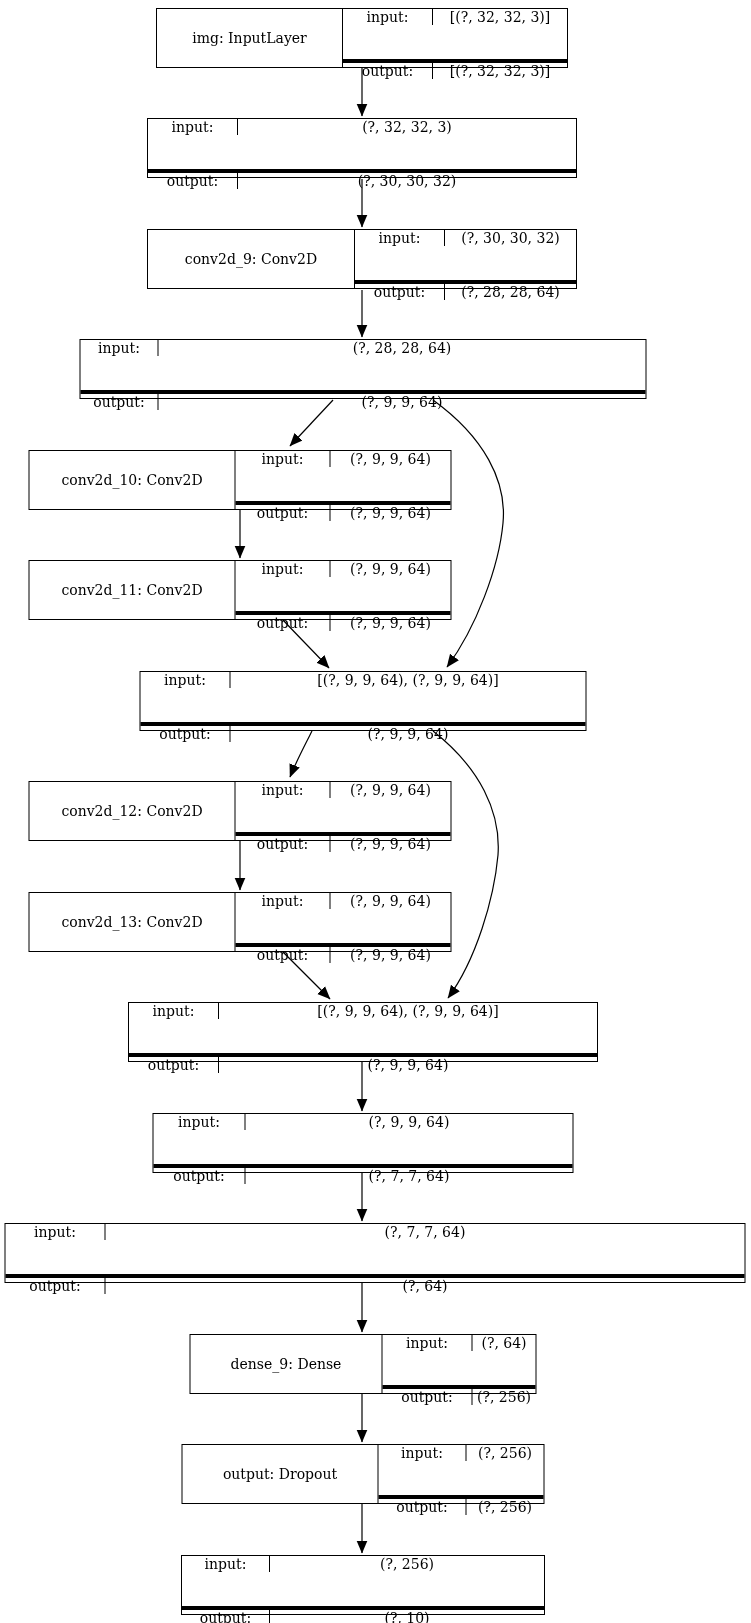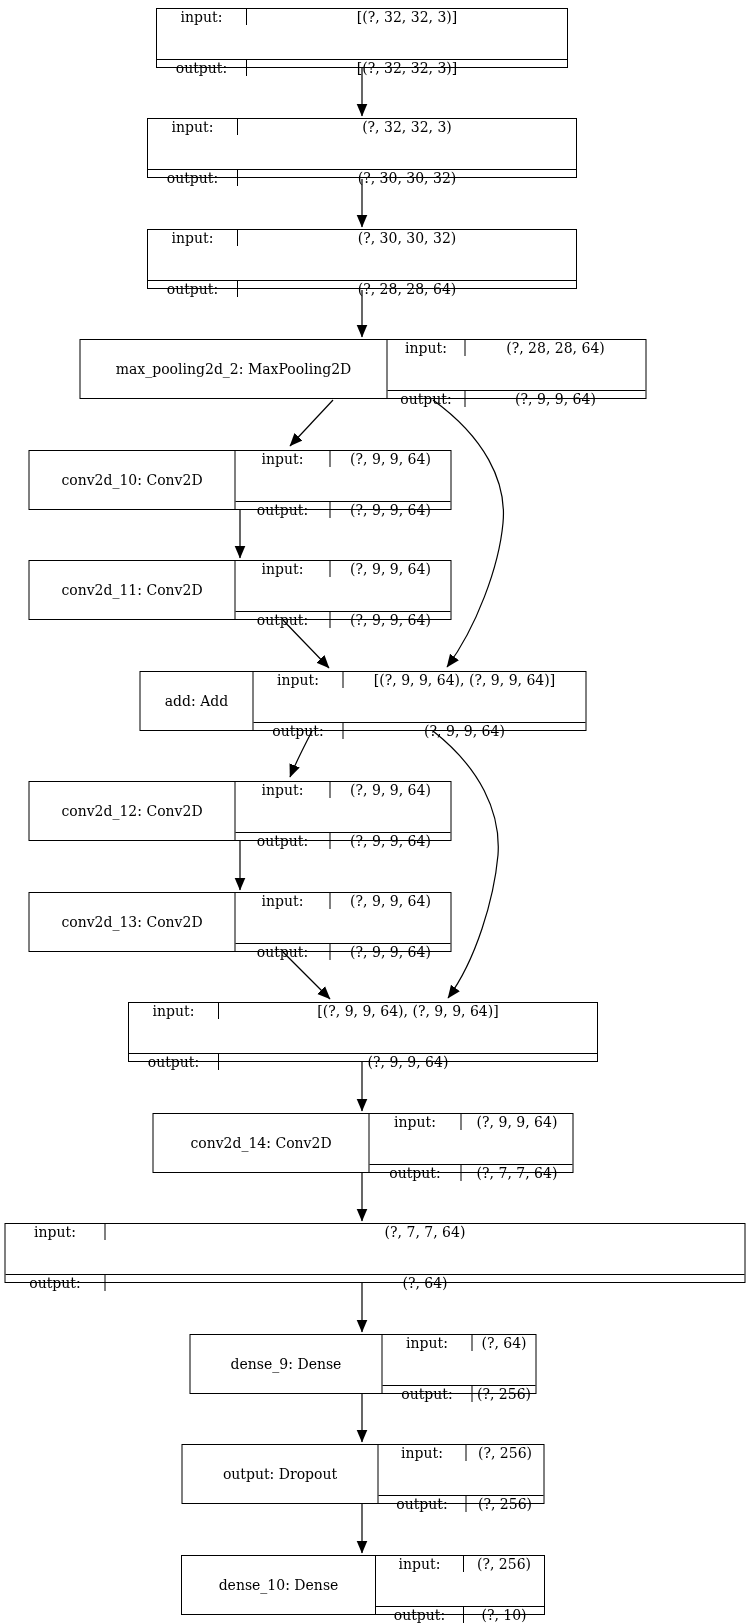--- a/index.html
+++ b/index.html
@@ -43,21 +43,21 @@
   .io {
     flex: 1 1 auto;
     display: flex;
     flex-direction: column;
     gap: 34px;
   }
   .row {
     flex: 1 1 50%;
     display: flex;
   }
-  .row.out { border-top: 1px solid #000000; }
+  .row.out { border-top: 4px solid #000000; }
   .lbl {
     border-right: 1px solid #000;
     flex: 0 0 auto;
   }
   .val { flex: 1 1 auto; }
 </style>
 </head>
 <body>
 
 <div id="canvas">
@@ -82,20 +82,21 @@
       <path d="M283,952 C298,967 314,983 330,999" marker-end="url(#ah)"></path>
       <path d="M362,1062 L362,1111" marker-end="url(#ah)"></path>
       <path d="M362,1173 L362,1221" marker-end="url(#ah)"></path>
       <path d="M362,1283 L362,1332" marker-end="url(#ah)"></path>
       <path d="M362,1394 L362,1442" marker-end="url(#ah)"></path>
       <path d="M362,1504 L362,1553" marker-end="url(#ah)"></path>
     </g>
   </svg>
 
   <div class="node" style="left:362px;top:8px;width:412px">
+    <div class="cell title" style="width:186px">img: InputLayer</div>
     <div class="io">
       <div class="row">
         <div class="cell lbl" style="width:90px">input:</div>
         <div class="cell val">[(?, 32, 32, 3)]</div>
       </div>
       <div class="row out">
         <div class="cell lbl" style="width:90px">output:</div>
         <div class="cell val">[(?, 32, 32, 3)]</div>
       </div>
     </div>
@@ -108,34 +109,34 @@
         <div class="cell val">(?, 32, 32, 3)</div>
       </div>
       <div class="row out">
         <div class="cell lbl" style="width:90px">output:</div>
         <div class="cell val">(?, 30, 30, 32)</div>
       </div>
     </div>
   </div>
 
   <div class="node" style="left:362px;top:229px;width:430px">
+    <div class="cell title" style="width:207px">conv2d_9: Conv2D</div>
     <div class="io">
       <div class="row">
         <div class="cell lbl" style="width:90px">input:</div>
         <div class="cell val">(?, 30, 30, 32)</div>
       </div>
       <div class="row out">
         <div class="cell lbl" style="width:90px">output:</div>
         <div class="cell val">(?, 28, 28, 64)</div>
       </div>
     </div>
   </div>
 
   <div class="node" style="left:363px;top:339px;width:567px">
-    <div class="cell title" style="width:307px">max_pooling2d_2: MaxPooling2D</div>
     <div class="io">
       <div class="row">
         <div class="cell lbl" style="width:78px">input:</div>
         <div class="cell val">(?, 28, 28, 64)</div>
       </div>
       <div class="row out">
         <div class="cell lbl" style="width:78px">output:</div>
         <div class="cell val">(?, 9, 9, 64)</div>
       </div>
     </div>
@@ -163,21 +164,20 @@
         <div class="cell val">(?, 9, 9, 64)</div>
       </div>
       <div class="row out">
         <div class="cell lbl" style="width:95px">output:</div>
         <div class="cell val">(?, 9, 9, 64)</div>
       </div>
     </div>
   </div>
 
   <div class="node" style="left:363px;top:671px;width:447px">
-    <div class="cell title" style="width:113px">add: Add</div>
     <div class="io">
       <div class="row">
         <div class="cell lbl" style="width:90px">input:</div>
         <div class="cell val">[(?, 9, 9, 64), (?, 9, 9, 64)]</div>
       </div>
       <div class="row out">
         <div class="cell lbl" style="width:90px">output:</div>
         <div class="cell val">(?, 9, 9, 64)</div>
       </div>
     </div>
@@ -218,21 +218,20 @@
         <div class="cell val">[(?, 9, 9, 64), (?, 9, 9, 64)]</div>
       </div>
       <div class="row out">
         <div class="cell lbl" style="width:90px">output:</div>
         <div class="cell val">(?, 9, 9, 64)</div>
       </div>
     </div>
   </div>
 
   <div class="node" style="left:363px;top:1113px;width:421px">
-    <div class="cell title" style="width:216px">conv2d_14: Conv2D</div>
     <div class="io">
       <div class="row">
         <div class="cell lbl" style="width:92px">input:</div>
         <div class="cell val">(?, 9, 9, 64)</div>
       </div>
       <div class="row out">
         <div class="cell lbl" style="width:92px">output:</div>
         <div class="cell val">(?, 7, 7, 64)</div>
       </div>
     </div>
@@ -273,21 +272,20 @@
         <div class="cell val">(?, 256)</div>
       </div>
       <div class="row out">
         <div class="cell lbl" style="width:88px">output:</div>
         <div class="cell val">(?, 256)</div>
       </div>
     </div>
   </div>
 
   <div class="node" style="left:363px;top:1555px;width:364px">
-    <div class="cell title" style="width:194px">dense_10: Dense</div>
     <div class="io">
       <div class="row">
         <div class="cell lbl" style="width:88px">input:</div>
         <div class="cell val">(?, 256)</div>
       </div>
       <div class="row out">
         <div class="cell lbl" style="width:88px">output:</div>
         <div class="cell val">(?, 10)</div>
       </div>
     </div>

